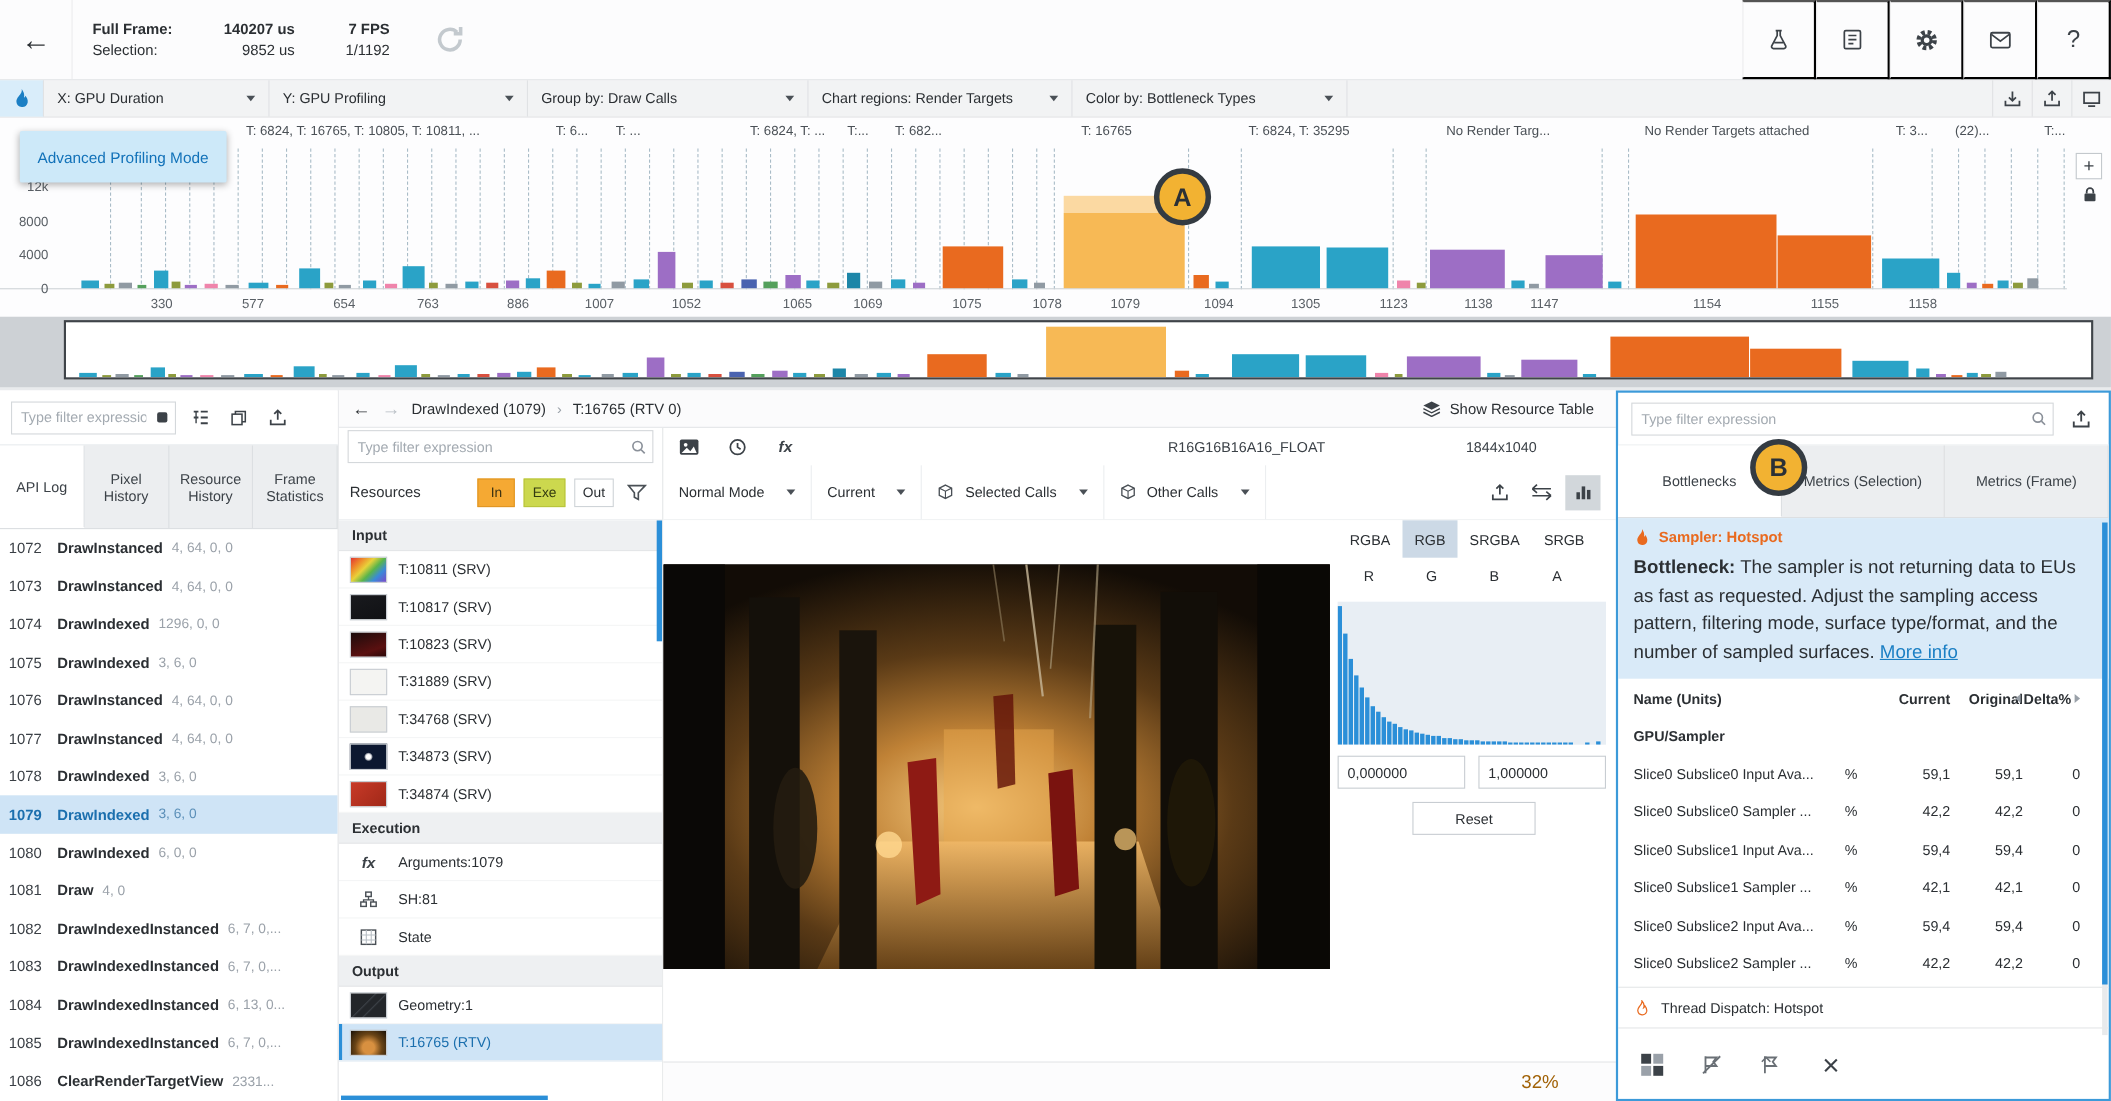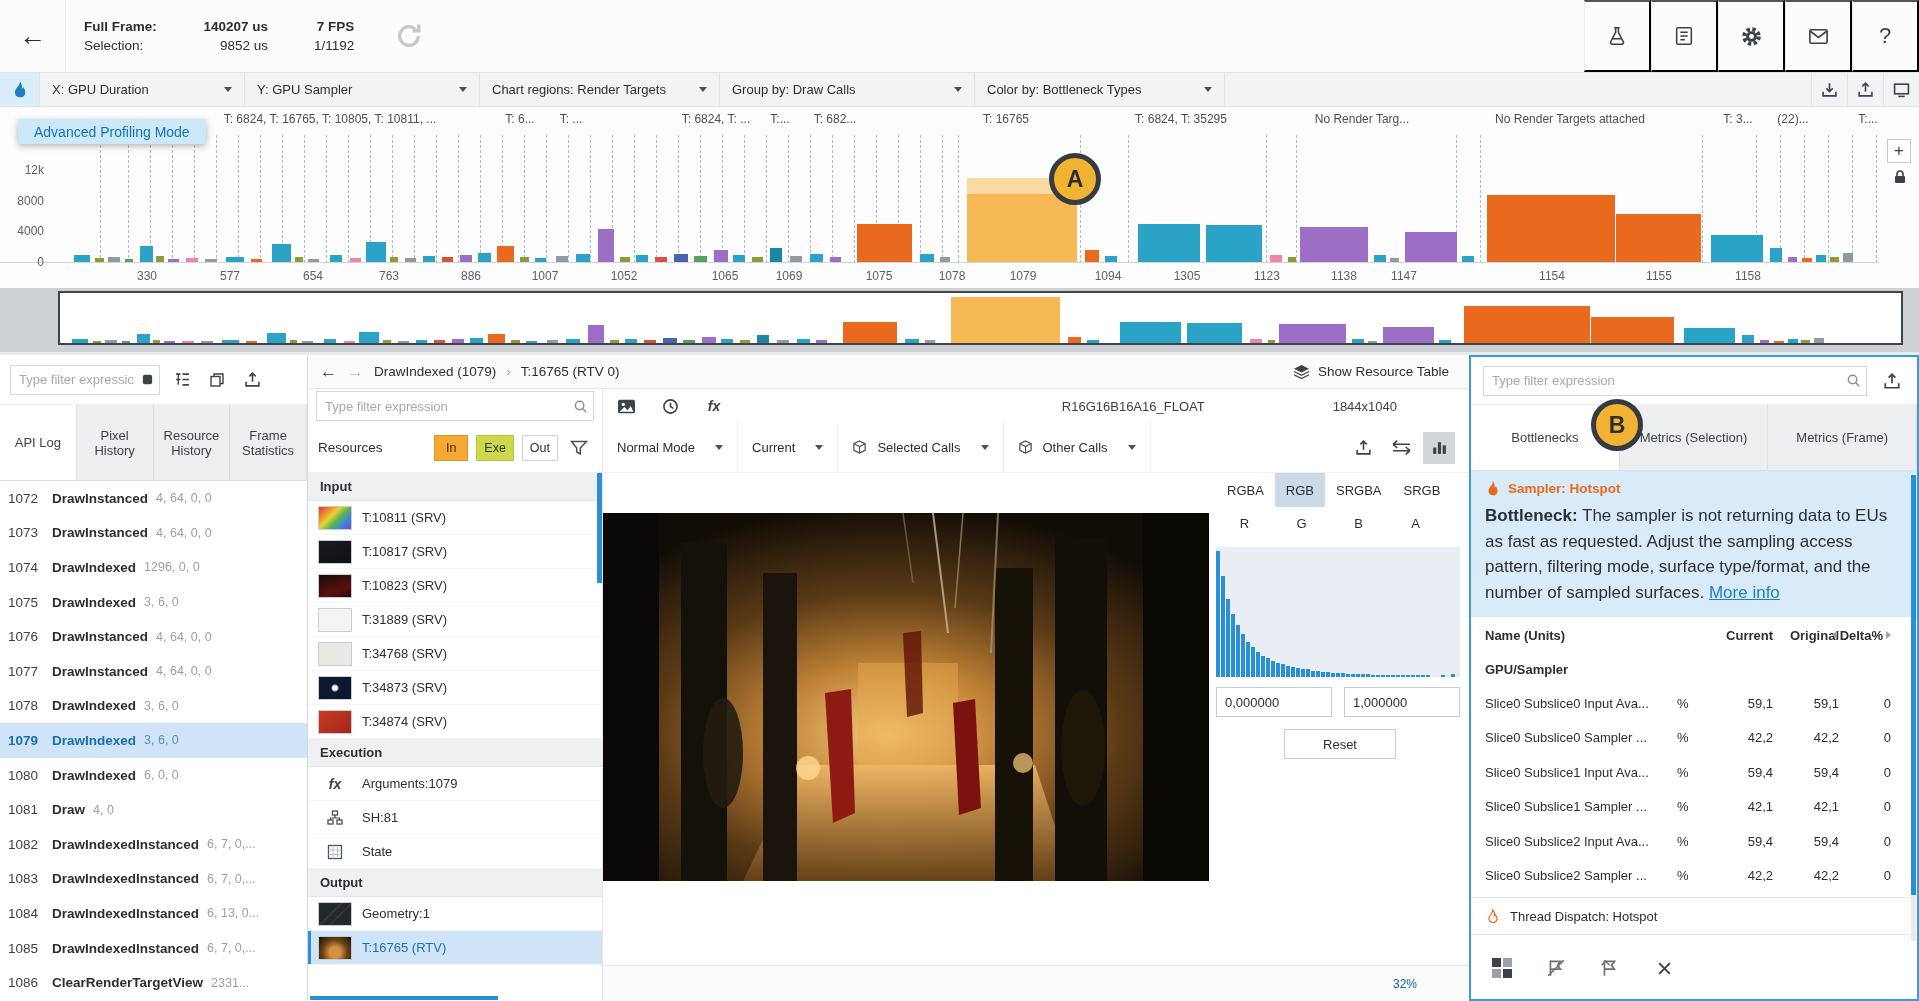--- a/index.html
+++ b/index.html
@@ -42,21 +42,21 @@
 .ytick{position:absolute;right:2px;font-size:12px;color:#5a6066}
 #chart-xticks{position:absolute;left:0;right:40px;bottom:3px;height:16px}
 .xtick{position:absolute;transform:translateX(-50%);font-size:12px;color:#5a6066}
 #chart-plus{position:absolute;right:8px;top:32px;width:24px;height:24px;background:#fff;border:1px solid #c4c9cd;font-size:17px;line-height:20px;color:#3c4248;cursor:pointer}
 #chart-lock{position:absolute;right:11px;top:62px;cursor:pointer}
 .marker{position:absolute;width:52px;height:52px;border-radius:50%;background:#f2b232;border:5px solid #343b42;color:#2b3036;font-size:23px;font-weight:700;display:flex;align-items:center;justify-content:center;z-index:6}
 #marker-a{left:1049px;top:46px}
 #marker-b{left:120px;top:42px}
 
 
-#tooltip{position:absolute;left:18px;top:119px;height:25px;padding:0 16px;background:#cde9f9;color:#1272b9;font-size:14px;display:flex;align-items:center;border-radius:2px;box-shadow:0 2px 7px rgba(0,0,0,.3);z-index:9}
+#tooltip{position:absolute;left:18px;top:119px;height:47px;padding:0 16px;background:#cde9f9;color:#1272b9;font-size:14px;display:flex;align-items:center;border-radius:2px;box-shadow:0 2px 7px rgba(0,0,0,.3);z-index:9}
 
 
 #minimap{position:absolute;left:0;top:288px;width:1919px;height:64px;background:#cdd1d5}
 #minimap-box{position:absolute;left:58px;right:16px;top:3px;bottom:7px;background:#fff;border:2px solid #3f4449}
 #minimap-bars{position:absolute;inset:0;overflow:hidden}
 .mbar{position:absolute;bottom:0}
 
 
 .hicon{width:26px;height:26px;display:flex;align-items:center;justify-content:center;cursor:pointer;background:none;border:none}
 .search-wrap{position:relative;display:flex;align-items:center}
@@ -132,21 +132,21 @@
 .ctab{padding:0 11px;display:flex;align-items:center;font-size:13px;color:#2b2f33;cursor:pointer}
 .ctab.sel{background:#ccd9e6}
 .chans{display:flex;height:32px;align-items:stretch;padding-left:4px}
 .chan{width:57px;display:flex;align-items:center;justify-content:center;font-size:13px;cursor:pointer}
 #hist-plot{position:absolute;left:4px;top:74px;width:244px;height:130px;background:#e8eef4;overflow:hidden}
 .hbar{position:absolute;bottom:0;width:4px;background:#2b8fd8}
 .ranges{position:absolute;top:214px;left:4px;display:flex;gap:12px}
 .rangebox{width:116px;height:30px;border:1px solid #c8cdd2;background:#fff;display:flex;align-items:center;padding:0 8px;font-size:13px;cursor:text}
 .resetbtn{position:absolute;top:256px;left:72px;width:112px;height:30px;background:#fff;border:1px solid #c8cdd2;font-size:13px;color:#2b2f33;cursor:pointer}
 .vbottom{position:absolute;left:295px;right:0;bottom:0;height:36px;background:#fcfcfd;border-top:1px solid #e4e6e8;display:flex;align-items:center}
-.zoom-lbl{margin-left:auto;margin-right:52px;font-size:12px;color:#0369a1}
+.zoom-lbl{margin-left:auto;margin-right:52px;font-size:17px;color:#a16207}
 
 
 #rightpanel{position:absolute;left:1469px;top:355px;width:450px;height:646px;background:#fff;border:2px solid #3c9ad9}
 .rp-filter{height:48px;display:flex;align-items:center;gap:12px;padding:0 12px;border-bottom:1px solid #eceef0}
 .rp-filter .search-wrap{flex:1}
 .rp-tabs{height:66px;display:flex;background:#eceef0;border-bottom:1px solid #dcdfe2}
 .rp-tab{flex:1;display:flex;align-items:center;justify-content:center;text-align:center;font-size:13px;color:#3c4248;border-right:1px solid #dcdfe2;cursor:pointer;padding:4px 14px}
 .rp-tab.sel{background:#fff;border-bottom:1px solid #fff}
 .hotcard{background:#d9eaf8;padding:10px 14px 12px}
 .hc-title{display:flex;align-items:center;gap:8px;color:#e96a1f;font-size:13.5px;font-weight:700;margin-bottom:7px}
@@ -230,29 +230,29 @@
   <span class="flame-cell">
     <svg viewBox="0 0 16 16" width="17" height="17">
         <path d="M8.2 0c.6 3-1.5 4.7-2.7 6.3C4.3 7.9 3.5 9.3 3.7 11a4.9 4.9 0 0 0 9.6.7c.5-2.6-.7-4.4-1.9-6-.4 1.2-1.3 1.8-1.3 1.8.9-2.6-.4-5.6-1.9-7.5Z" fill="#1b7fc4"></path>
       </svg>
   </span>
   <div class="dd dd1">
       <span>X: GPU Duration</span>
       <span class="caret"></span>
     </div>
   <div class="dd dd2">
-      <span>Y: GPU Sampler</span>
+      <span>Y: GPU Profiling</span>
+      <span class="caret"></span>
+    </div>
+  <div class="dd dd3">
+      <span>Group by: Draw Calls</span>
       <span class="caret"></span>
     </div>
   <div class="dd dd4">
       <span>Chart regions: Render Targets</span>
-      <span class="caret"></span>
-    </div>
-  <div class="dd dd3">
-      <span>Group by: Draw Calls</span>
       <span class="caret"></span>
     </div>
   <div class="dd dd5">
       <span>Color by: Bottleneck Types</span>
       <span class="caret"></span>
     </div>
   <div class="tb-right">
     <span class="tbicon">
         <svg viewBox="0 0 16 16" width="17" height="17">
           <path d="M8 2v8M5 7l3 3 3-3" stroke="#3c4248" stroke-width="1.5" fill="none"></path>

